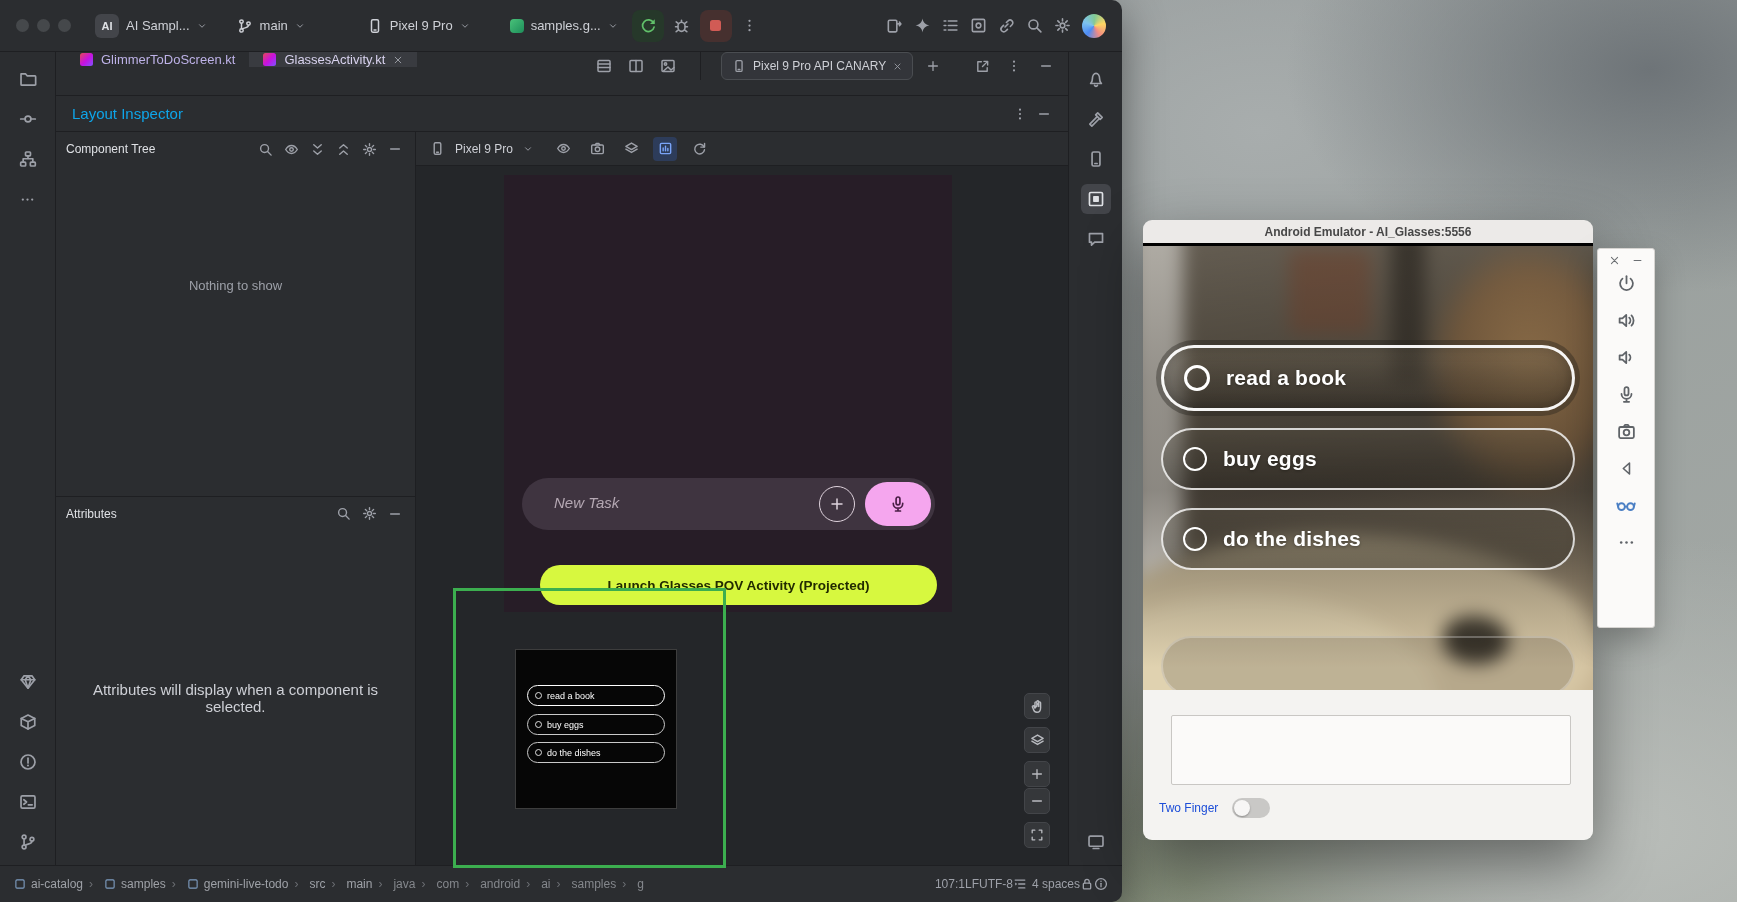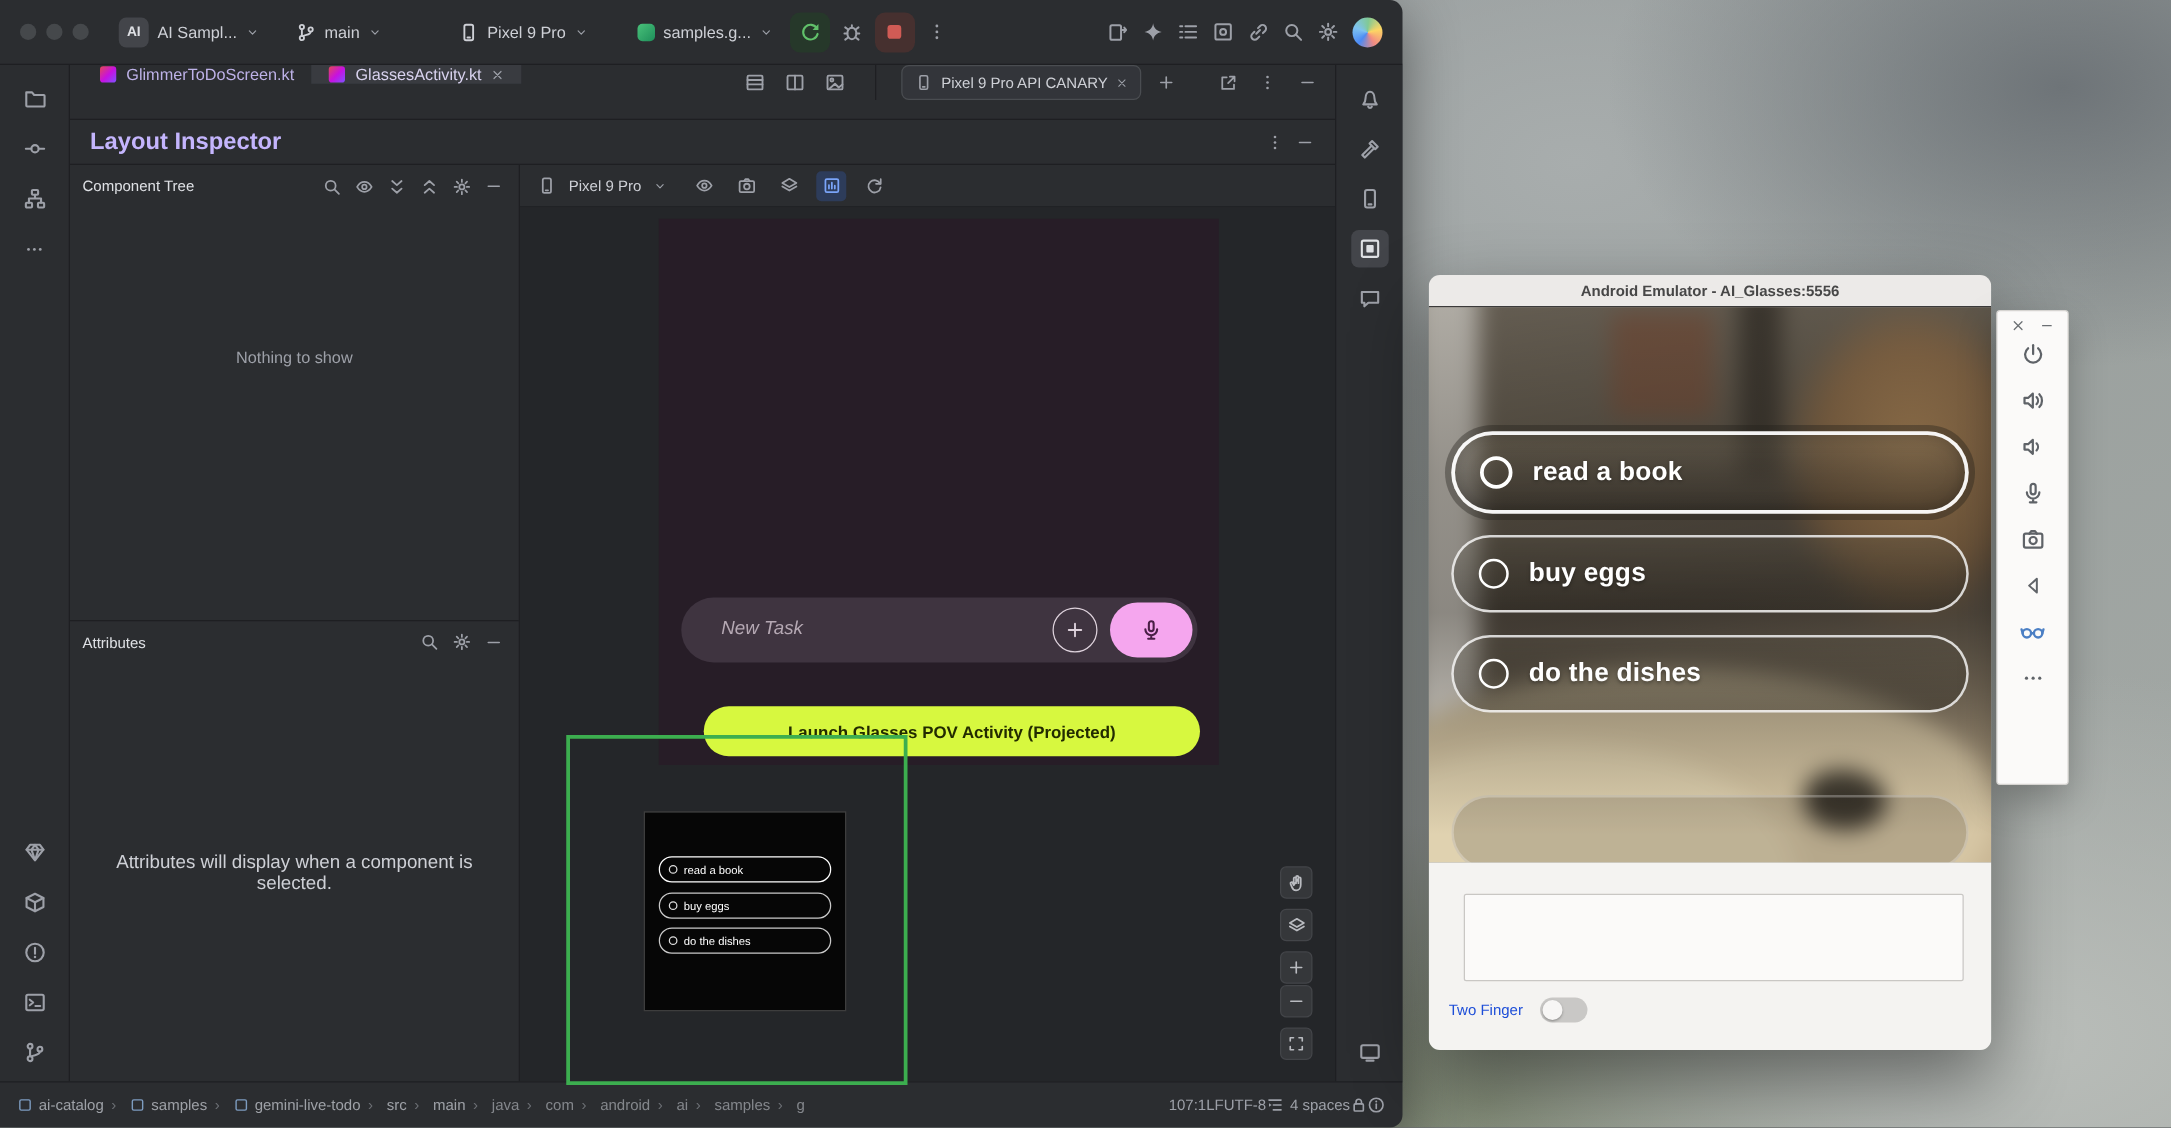--- a/index.html
+++ b/index.html
@@ -55,37 +55,37 @@
   .etab.active{background:#393b40}
   .etab.active .lbl{color:#d8d2ee}
   .ktico{width:13px;height:13px;border-radius:2.5px;background:linear-gradient(135deg,#e44857 0%,#c711e1 52%,#7f52ff 100%)}
   .tab-close{color:#9da0a8;display:inline-flex}
   .view-icons{display:flex;align-items:center;gap:4px;margin-left:auto;margin-right:18px}
   .rd-sec{width:368px;flex:none;border-left:1px solid #1e1f22;display:flex;align-items:center;gap:8px;padding:0 10px 0 20px}
   .rd-tab{height:28px;display:flex;align-items:center;gap:7px;padding:0 10px;border:1px solid #4a4d51;border-radius:6px;font-size:12px;color:#ced0d6;background:#33353a}
 
   
   .inspector{flex:1;display:flex;flex-direction:column;min-height:0}
-  .insp-header{height:36px;flex:none;display:flex;align-items:center;padding:0 12px 0 16px;border-bottom:1px solid #1e1f22;font-size:19px;font-weight:700;color:#c4b5fd}
+  .insp-header{height:36px;flex:none;display:flex;align-items:center;padding:0 12px 0 16px;border-bottom:1px solid #1e1f22;font-size:15px;font-weight:400;color:#0ea5e9}
   .insp-body{flex:1;display:flex;min-height:0}
   .left-col{width:360px;flex:none;display:flex;flex-direction:column;border-right:1px solid #1e1f22}
   .panel-toolbar{height:34px;flex:none;display:flex;align-items:center;gap:2px;padding:0 8px;font-size:12px;color:#dfe1e5}
   .panel-toolbar .icon-btn{width:24px;height:24px}
   .panel-toolbar .ttl{margin-right:auto;padding-left:2px}
   .ct-content{height:330px;flex:none;display:flex;justify-content:center;align-items:flex-start;padding-top:112px;color:#9da0a8;font-size:13px}
   .attr-toolbar{border-top:1px solid #1e1f22}
   .attr-content{flex:1;display:flex;align-items:center;justify-content:center;text-align:center;padding:0 24px;color:#ced0d6;font-size:15px}
 
   .canvas-col{flex:1;display:flex;flex-direction:column;min-width:0}
   .dev-toolbar{height:34px;flex:none;display:flex;align-items:center;gap:10px;padding:0 14px;border-bottom:1px solid #1e1f22;font-size:12px;color:#ced0d6}
   .dev-toolbar .icon-btn{width:24px;height:24px}
   .sel-blue{background:rgba(53,116,240,.22);color:#7aa4f8 !important;border-radius:4px}
   .canvas{flex:1;position:relative;background:#242629;overflow:hidden}
 
-  .phone-shot{position:absolute;left:111px;top:9px;width:448px;height:437px;background:#271d27}
+  .phone-shot{position:absolute;left:88px;top:9px;width:448px;height:437px;background:#271d27}
   .newtask{position:absolute;left:18px;top:303px;width:413px;height:52px;border-radius:26px;background:#3f3440}
   .newtask .ph{position:absolute;left:32px;top:16px;font-style:italic;font-size:15px;color:#b5a8b3}
   .plus-btn{position:absolute;right:80px;top:8px;width:36px;height:36px;border-radius:50%;border:1.5px solid #ded2dc;color:#ded2dc;display:flex;align-items:center;justify-content:center}
   .mic-btn{position:absolute;right:4px;top:4px;bottom:4px;width:66px;border-radius:23px;background:#f5a6ee;display:flex;align-items:center;justify-content:center;color:#4a1f46}
   .launch-btn{position:absolute;left:36px;top:390px;width:397px;height:40px;border-radius:21px;background:#d7f83f;color:#222b00;font-size:13.5px;font-weight:700;display:flex;align-items:center;justify-content:center}
 
   .mini-shot{position:absolute;left:100px;top:484px;width:160px;height:158px;background:#060606;outline:1px solid #3d3d3d}
   .mini-item{position:absolute;left:11px;width:138px;height:21px;border-radius:11px;border:1px solid #c9c9c9;display:flex;align-items:center;gap:5px;padding:0 7px;color:#fff;font-size:9px;white-space:nowrap}
   .mini-item .dot{width:7px;height:7px;border-radius:50%;border:1px solid #ddd;flex:none}
   .mini-1{top:35px;border-width:1.5px;border-color:#fff}
@@ -102,21 +102,21 @@
   .crumb+.crumb::before{content:"›";color:#6b6e73;margin:0 6px}
   .crumb .mod{color:#7d9cc0;display:inline-flex}
   .sb-right{margin-left:auto;display:flex;align-items:center;}
   .sb-item{display:inline-flex;align-items:center;gap:5px}
 
   
   .select-rect{position:absolute;left:453px;top:588px;width:273px;height:280px;border:3px solid #3cae4f;z-index:40;pointer-events:none}
 
   
   .emu{position:absolute;left:1143px;top:220px;width:450px;height:620px;border-radius:9px;overflow:hidden;box-shadow:0 24px 60px rgba(0,0,0,.45);z-index:50;display:flex;flex-direction:column}
-  .emu-title{height:26px;flex:none;background:#eceae8;border-bottom:1px solid #000000;display:flex;align-items:center;justify-content:center;font-size:12px;font-weight:700;color:#474747}
+  .emu-title{height:26px;flex:none;background:#eceae8;border-bottom:3px solid #000000;display:flex;align-items:center;justify-content:center;font-size:12px;font-weight:700;color:#474747}
   .emu-screen{height:444px;flex:none;position:relative;overflow:hidden;background:#6b6358}
   .bg-blur{position:absolute;inset:-24px;filter:blur(9px)}
   .bg-base{position:absolute;inset:0;background:linear-gradient(170deg,#847b6e 0%,#6e6557 28%,#5d544a 52%,#8d7f6a 72%,#c0ad8c 88%,#cdbb98 100%)}
   .b-wall{position:absolute;left:12px;top:4px;width:52px;height:410px;background:#eae6de;border-radius:8px}
   .b-art{position:absolute;left:170px;top:28px;width:82px;height:84px;background:#8a5a42;border-radius:6px;opacity:.75}
   .b-bar{position:absolute;left:272px;top:10px;width:34px;height:150px;background:#433d35}
   .b-window{position:absolute;right:-20px;top:14px;width:215px;height:265px;background:radial-gradient(closest-side,#cf9f66,#a07a52 70%,rgba(160,122,82,0))}
   .b-floor{position:absolute;left:-40px;bottom:-50px;width:520px;height:230px;background:#d6c6a4;border-radius:50%}
   .b-table{position:absolute;left:-60px;bottom:-100px;width:380px;height:220px;background:#e0d2b0;border-radius:50%}
   .b-boot{position:absolute;left:324px;bottom:50px;width:66px;height:48px;background:#2f2a23;border-radius:45% 55% 50% 50%;opacity:.92}

